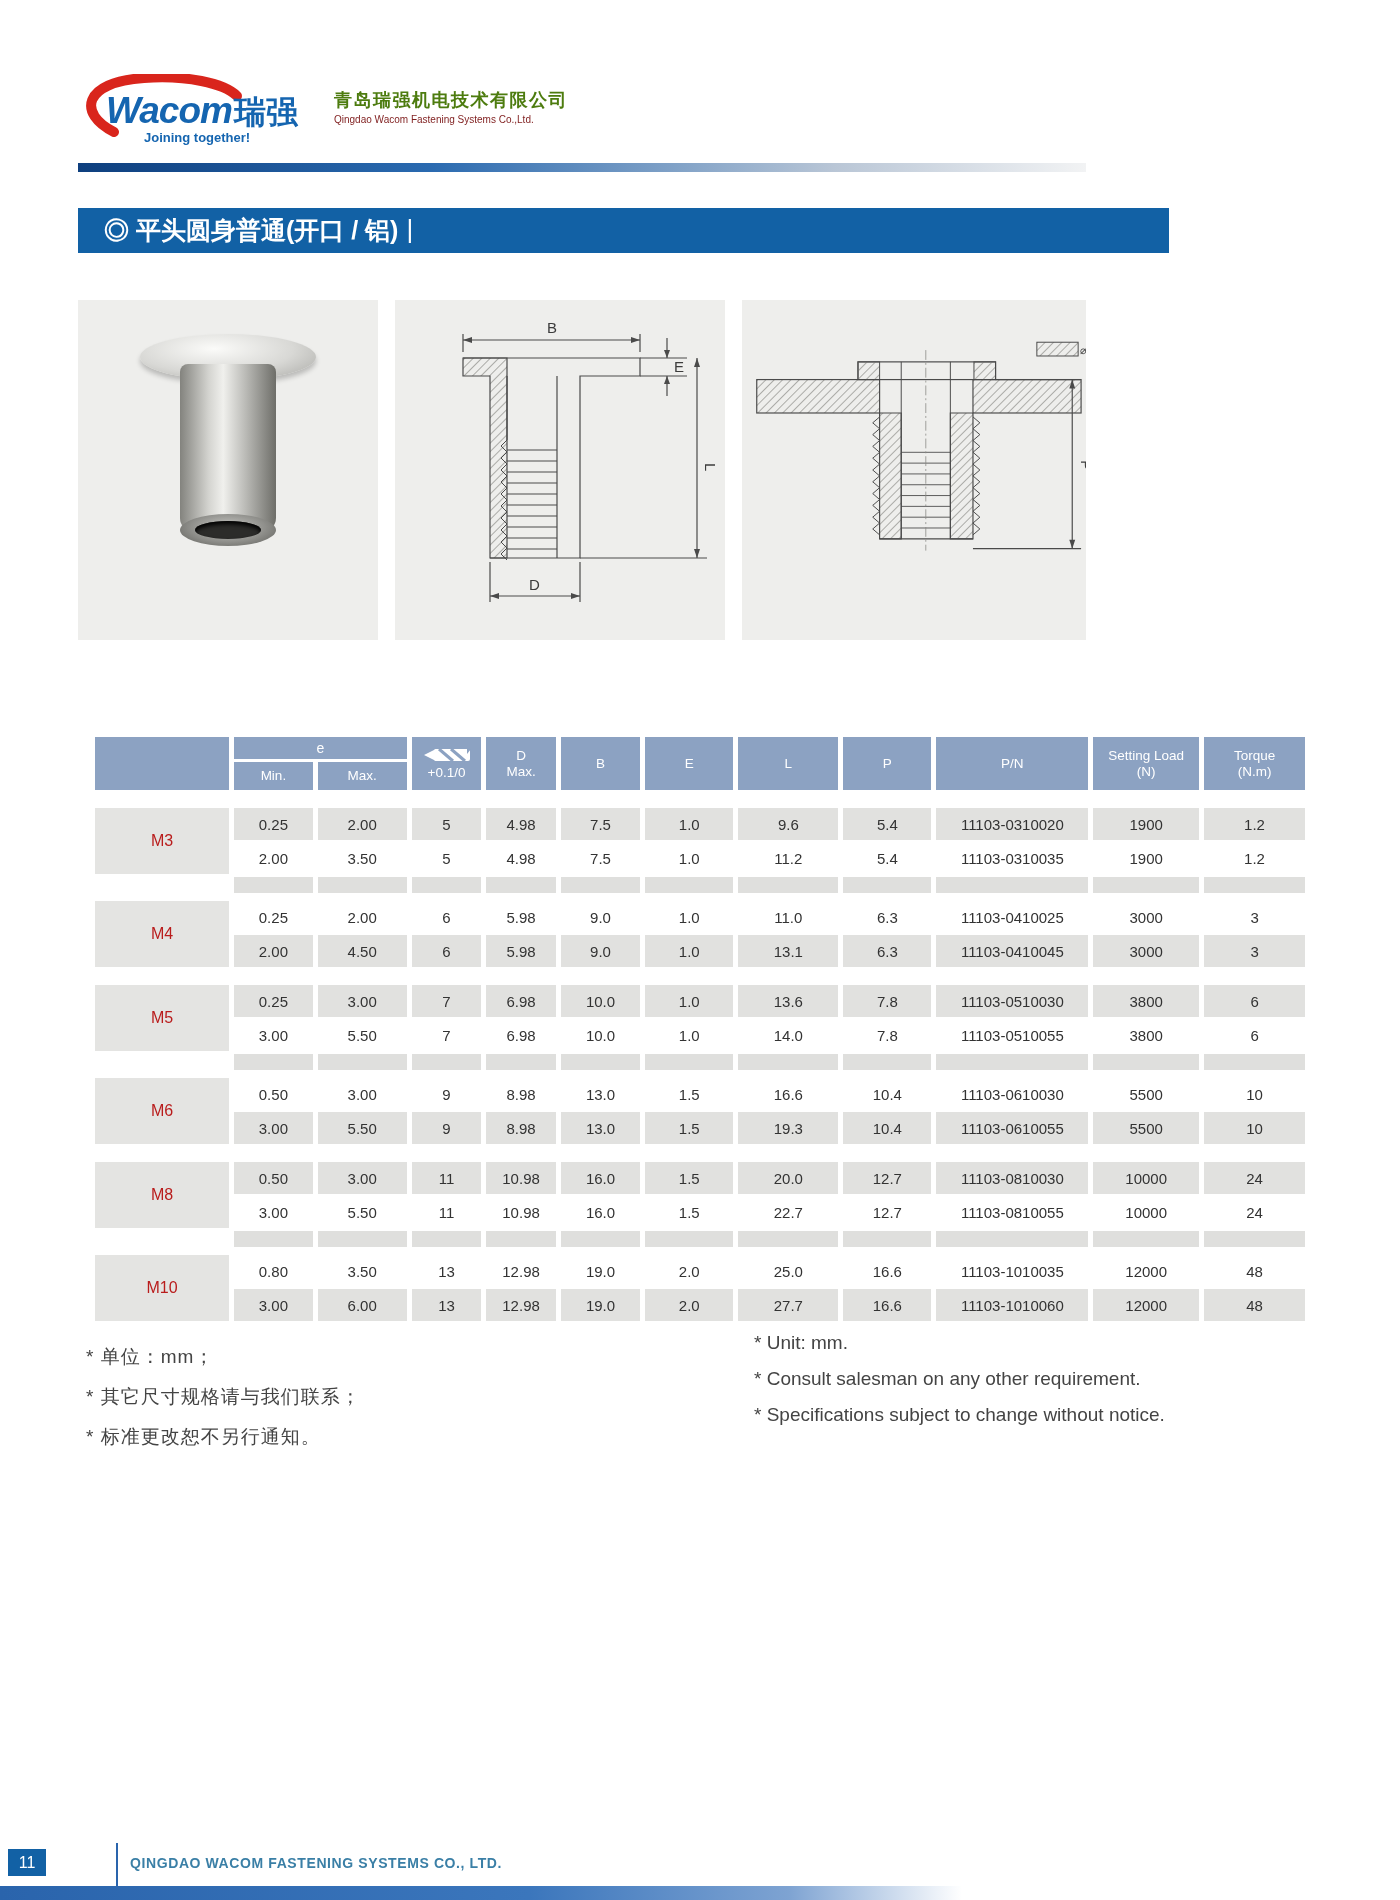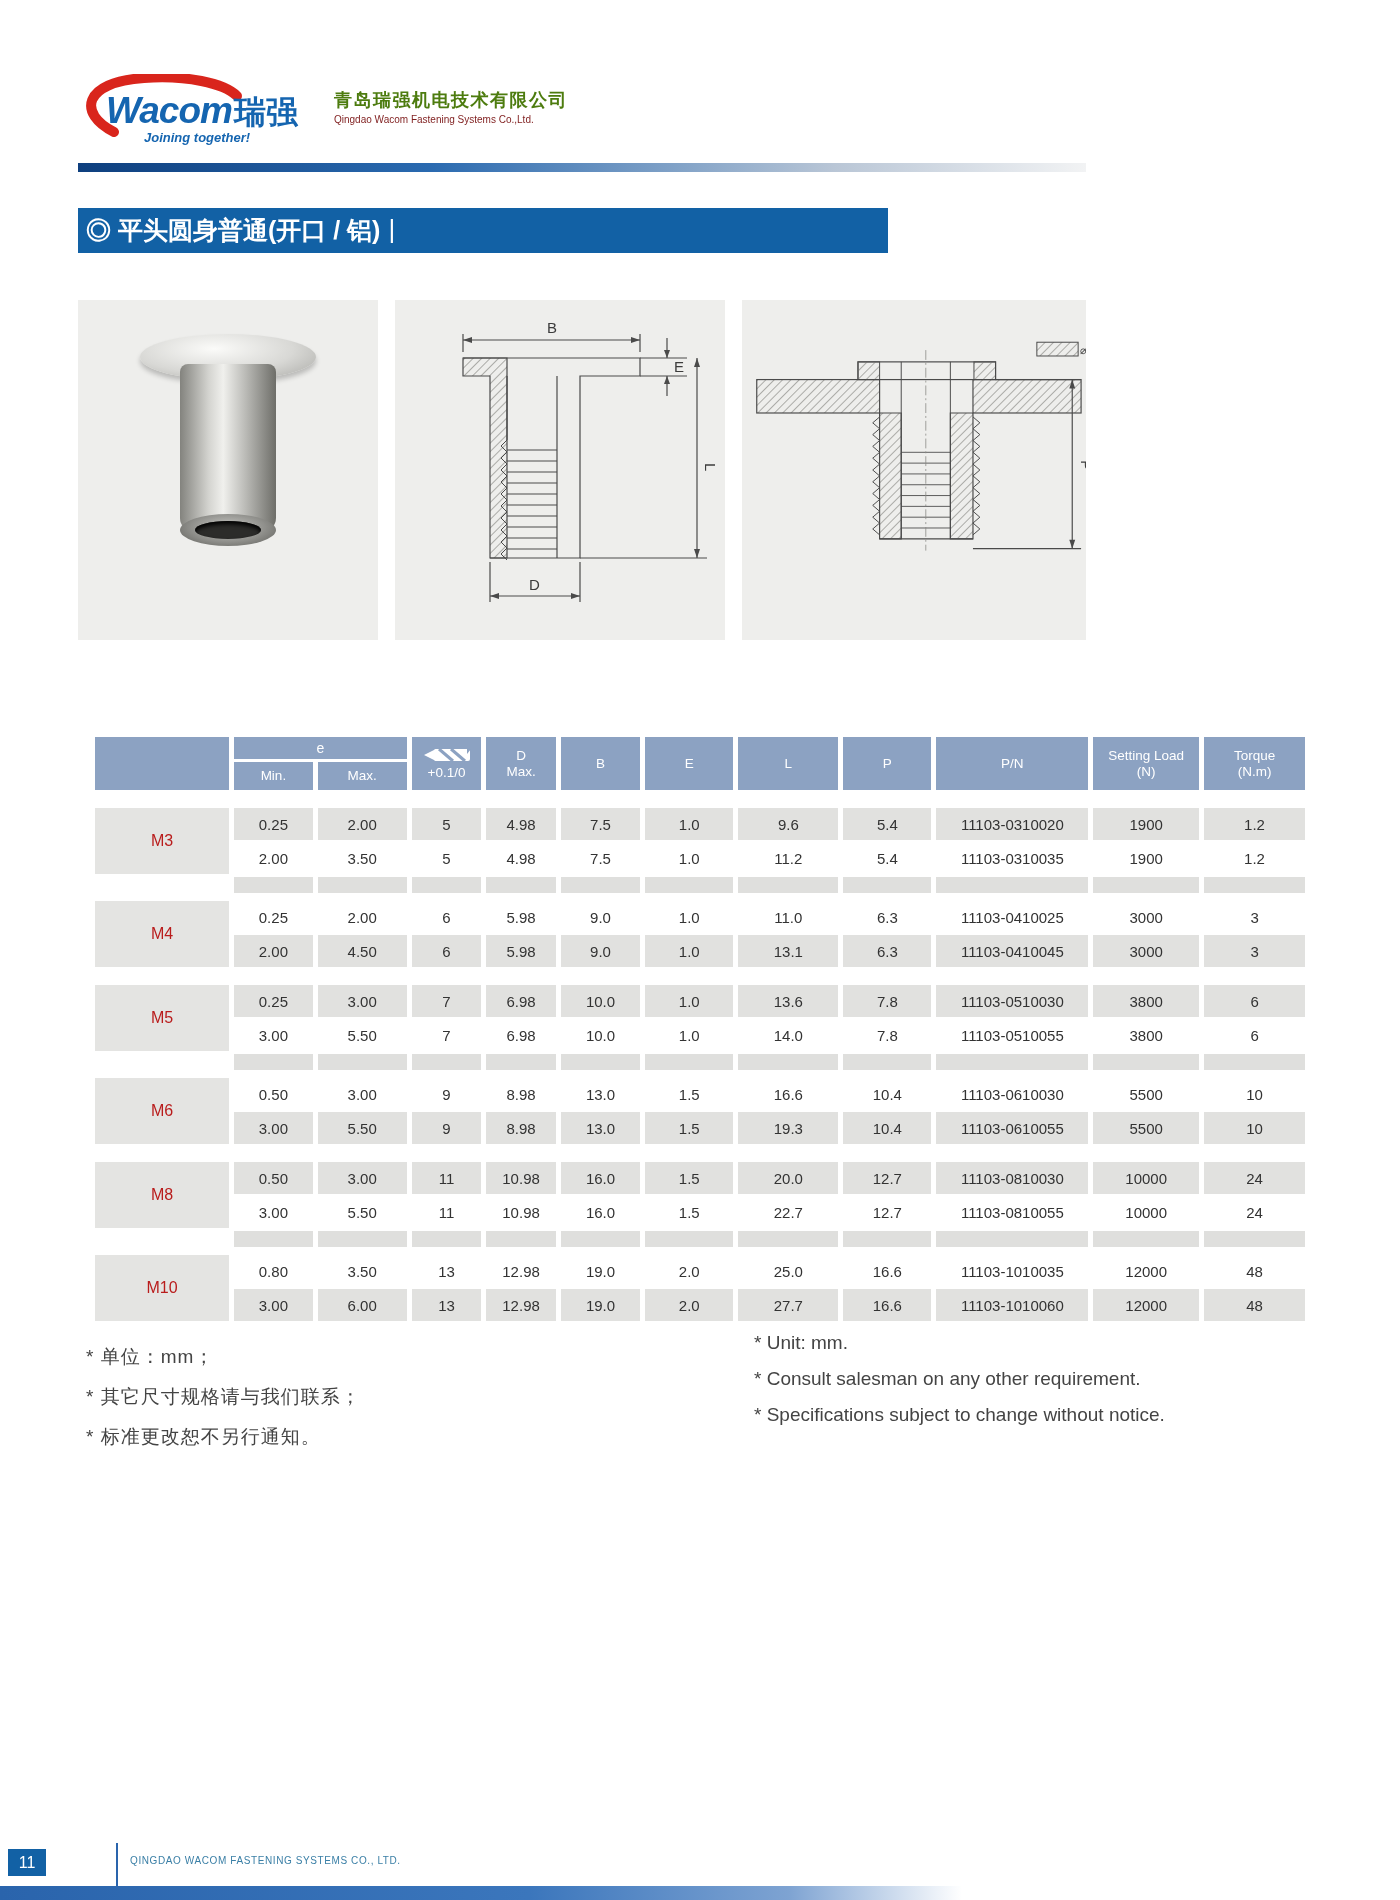--- a/index.html
+++ b/index.html
@@ -6,31 +6,31 @@
   .page{position:relative;width:1400px;height:1900px;background:#ffffff;overflow:hidden;
         font-family:"Liberation Sans",sans-serif;color:#333;}
 
   
   .logo-row{position:absolute;left:80px;top:78px;display:flex;align-items:flex-start;gap:36px;}
   .logo{position:relative;width:218px;height:68px;}
   .logo-swoosh{position:absolute;left:-6px;top:-4px;}
   .logo-text{position:absolute;left:26px;top:12px;white-space:nowrap;color:#1565b0;font-weight:700;}
   .logo-latin{font-style:italic;font-size:37px;letter-spacing:-1px;}
   .logo-cjk{font-size:32px;margin-left:2px;}
-  .logo-tagline{position:absolute;left:64px;top:52px;font-style:italic;font-weight:700;
+  .logo-tagline{position:absolute;left:64px;top:52px;font-weight:700;
                 font-size:13px;color:#1565b0;}
   .company{padding-top:10px;}
   .company-zh{font-size:18px;font-weight:700;color:#4d7c0f;letter-spacing:1.5px;}
   .company-en{font-size:10px;color:#7f1d1d;margin-top:2px;}
   .top-rule{position:absolute;left:78px;top:163px;width:1008px;height:9px;
             background:linear-gradient(to right,#0e3f7e,#2a6ab0 35%,#b9c6d6 75%,#f2f3f4);}
 
   
-  .title-bar{position:absolute;left:78px;top:208px;width:810px;height:45px;background:#1261a5;
-             color:#fff;display:flex;align-items:center;padding-left:8px;box-sizing:border-box;
+  .title-bar{position:absolute;left:78px;top:208px;width:1091px;height:45px;background:#1261a5;
+             color:#fff;display:flex;align-items:center;padding-left:26px;box-sizing:border-box;
              font-size:25px;white-space:nowrap;}
   .title-zh{font-weight:700;}
   .title-div{margin:0 12px 0 8px;font-weight:400;font-size:26px;position:relative;top:-1px;}
   .title-en{font-weight:400;letter-spacing:0.2px;}
 
   
   .images-row{position:absolute;left:78px;top:300px;width:1008px;height:340px;display:flex;gap:17px;}
   .panel{background:#eeeeec;position:relative;height:340px;}
   .p1{width:300px;} .p2{width:330px;} .p3{width:344px;}
 
@@ -80,22 +80,22 @@
   .notes{position:absolute;left:86px;top:1332px;width:1200px;}
   .notes-zh{position:absolute;left:0;top:0;margin-top:12px;}
   .notes-en{position:absolute;left:668px;top:0;}
   .note-line{font-size:19px;color:#444;margin-bottom:14px;white-space:nowrap;}
   .notes-zh .note-line{letter-spacing:1px;}
 
   
   .page-num{position:absolute;left:8px;top:1849px;width:38px;height:27px;background:#1261a5;
             color:#fff;font-size:16px;display:flex;align-items:center;justify-content:center;}
   .footer-vline{position:absolute;left:116px;top:1843px;width:2px;height:57px;background:#2a64ac;}
-  .footer-company{position:absolute;left:130px;top:1855px;font-size:10px;color:#3a7fa6;
-                  letter-spacing:0.6px;}
+  .footer-company{position:absolute;left:130px;top:1855px;font-size:14px;color:#3a7fa6;
+                  letter-spacing:0.6px;font-weight:bold;}
   .bottom-bar{position:absolute;left:0;top:1886px;width:962px;height:14px;
               background:linear-gradient(to right,#2a64ac,#3b76bc 55%,#7ea3d2 82%,rgba(255,255,255,0));}
 </style>
 </head>
 <body>
 
 <div class="page">
 
   <div class="logo-row">
     <div class="logo">

